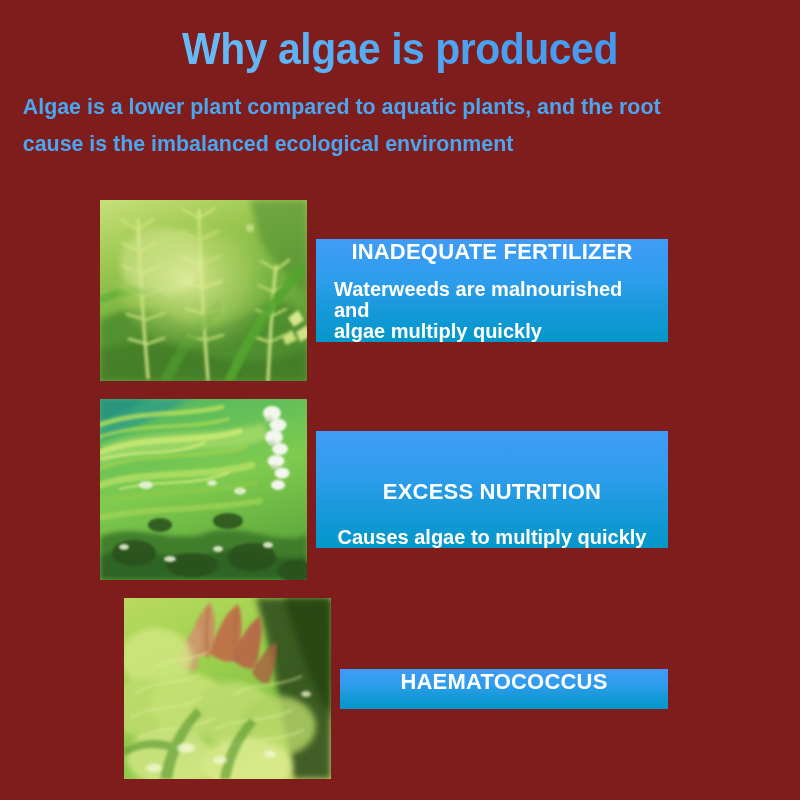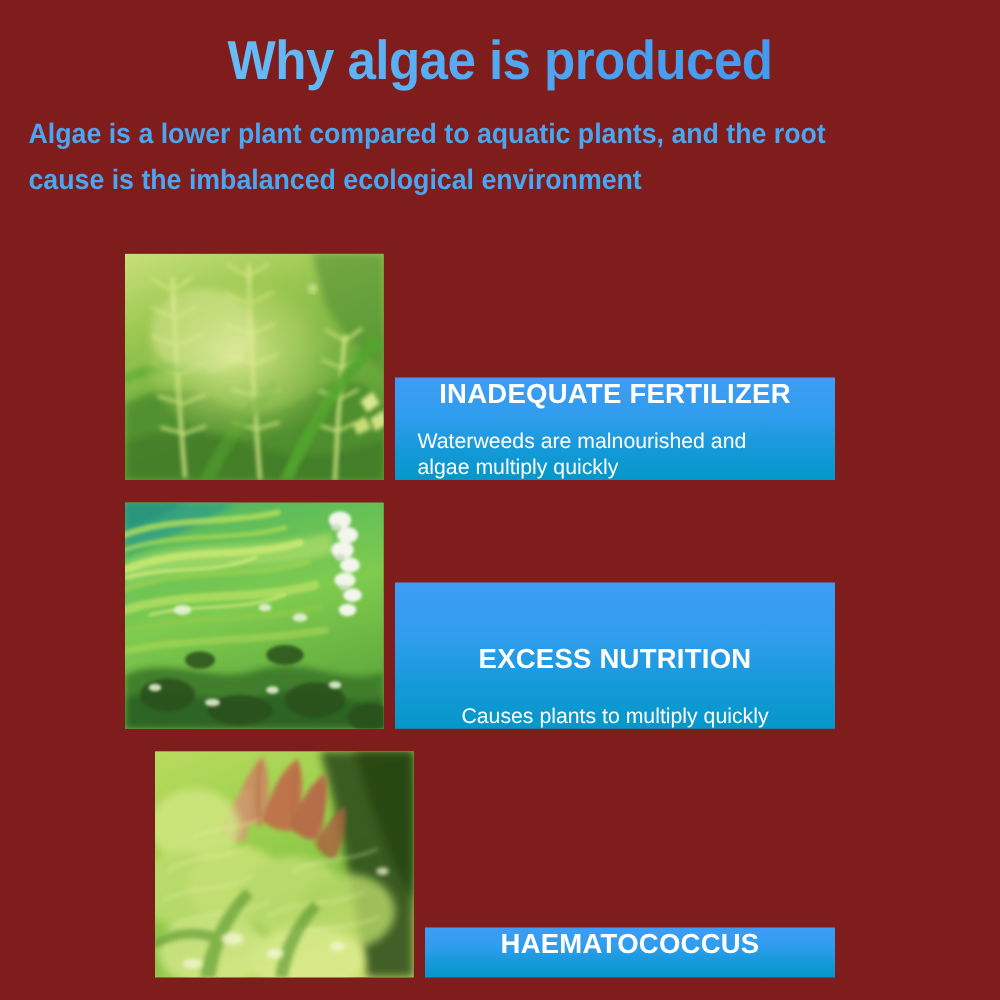--- a/index.html
+++ b/index.html
@@ -61,21 +61,21 @@
   
   .cards {
     position: absolute;
     left: 100px;
     top: 197px;
     width: 568px;
   }
   .card {
     display: flex;
     flex-direction: row;
-    align-items: flex-end;
+    align-items: center;
     margin-bottom: 12px;
     height: 187px;
   }
   .card:last-child { margin-bottom: 0; margin-left: 24px; }
 
   .card-photo {
     width: 207px;
     height: 181px;
     flex: 0 0 207px;
     position: relative;
@@ -98,23 +98,23 @@
     color: #ffffff;
     font-size: 22px;
     line-height: 26px;
     font-weight: bold;
     text-align: center;
     letter-spacing: 0.2px;
     margin: 0 0 14px 0;
   }
   .card-body {
     color: #ffffff;
-    font-size: 17px;
+    font-size: 20px;
     line-height: 21px;
-    font-weight: normal;
+    font-weight: bold;
     margin: 0;
     text-align: left;
   }
   .card-panel.center .card-body { text-align: center; }
   .card-panel.center .card-title { margin-bottom: 22px; margin-top: 48px; }
 </style>
 </head>
 <body>
 
 <div class="page">
@@ -269,21 +269,21 @@
           <g fill="#cfdcc2" opacity="0.8" filter="url(#w2blurS)">
             <ellipse cx="169" cy="20" rx="4" ry="3"></ellipse>
             <ellipse cx="172" cy="44" rx="4" ry="3"></ellipse>
             <ellipse cx="175" cy="68" rx="3.5" ry="2.6"></ellipse>
           </g>
         </svg>
       </div>
       <div class="card-panel center">
         <div class="card-title">EXCESS NUTRITION</div>
         <div class="card-body">
-          <span>Causes plants to multiply quickly</span>
+          <span>Causes algae to multiply quickly</span>
         </div>
       </div>
     </div>
 
     <div class="card">
       <div class="card-photo">
         <svg viewBox="0 0 207 181" preserveAspectRatio="none">
           <defs>
             <linearGradient id="w3bg" x1="0" y1="0" x2="0.5" y2="1">
               <stop offset="0%" stop-color="#b9da5e"></stop>

